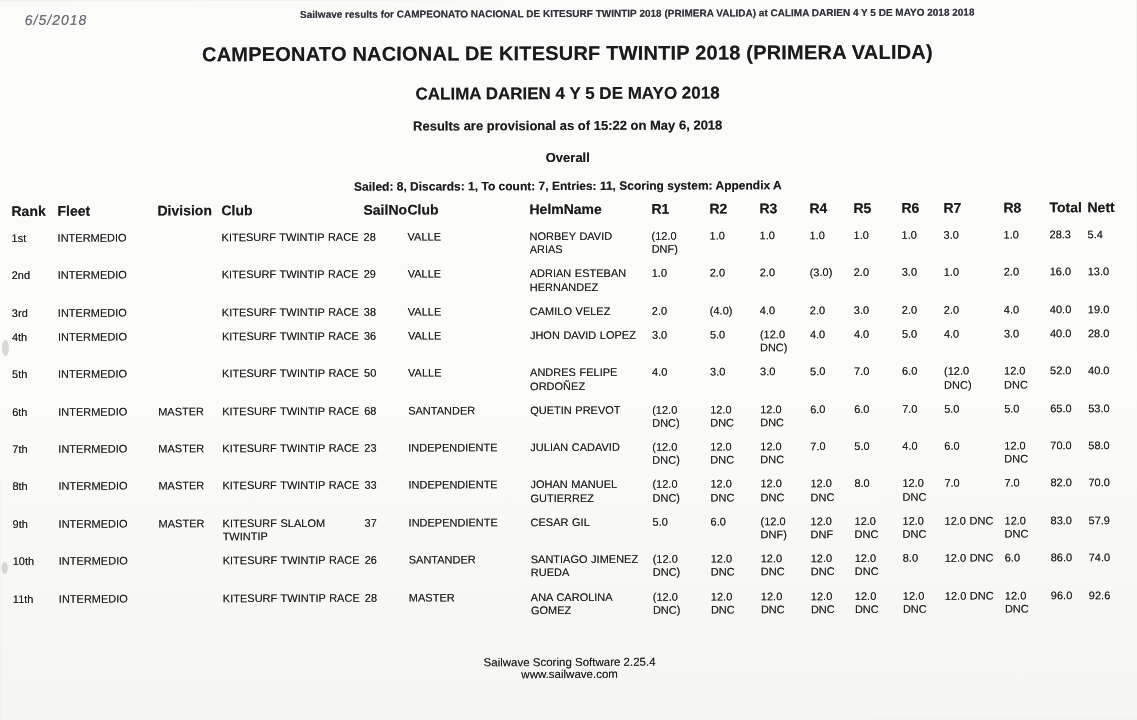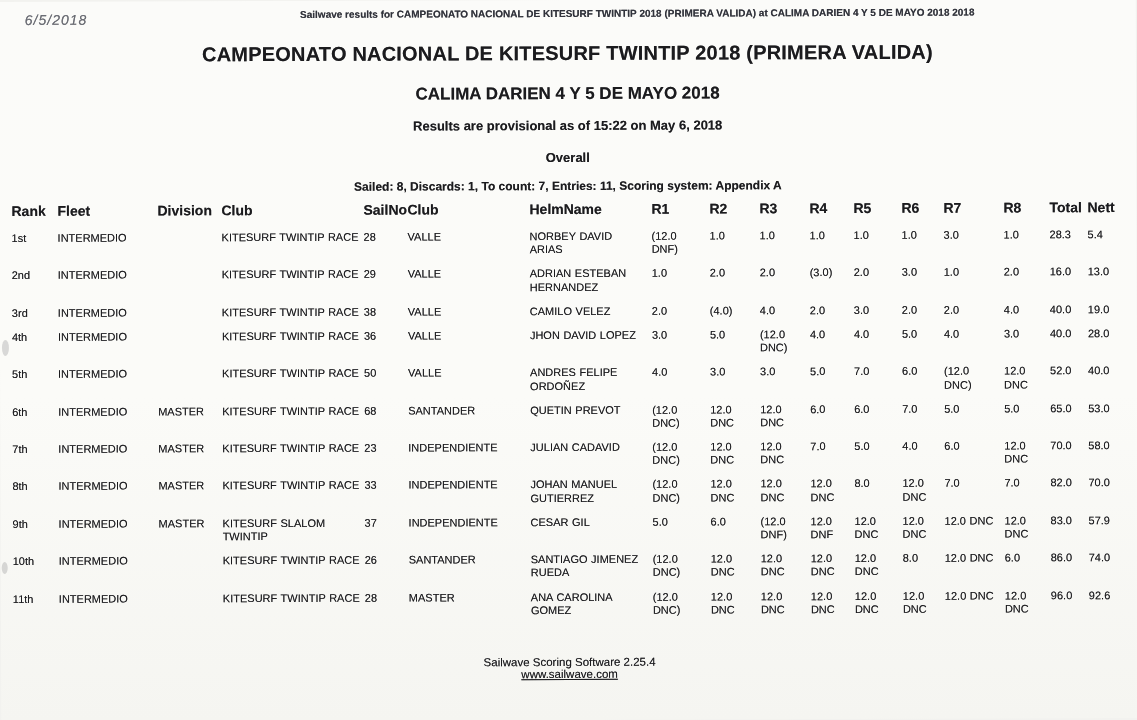--- a/index.html
+++ b/index.html
@@ -78,21 +78,21 @@
     font-size: 11px; font-weight: 400;
     line-height: 1.2;
     padding: 6px 4px 5px 0;
     word-spacing: .5px;
   }
   .footer {
     position: absolute; top: 656px; left: 0; width: 100%;
     text-align: center; font-size: 11.5px; color: #1b1b1e;
   }
   .footer a {
-    color: #1b1b1e; text-decoration: underline; cursor: pointer;
+    color: #1b1b1e; cursor: pointer;
   }
   
   .smudge { position: absolute; background: rgba(60,60,65,.18); border-radius: 50%; }
   .smudge.s1 { left: 2px; top: 338px; width: 7px; height: 16px; }
   .smudge.s2 { left: 1px; top: 560px; width: 6px; height: 12px; }
 </style>
 </head>
 <body>
 
 <div class="sheet">

